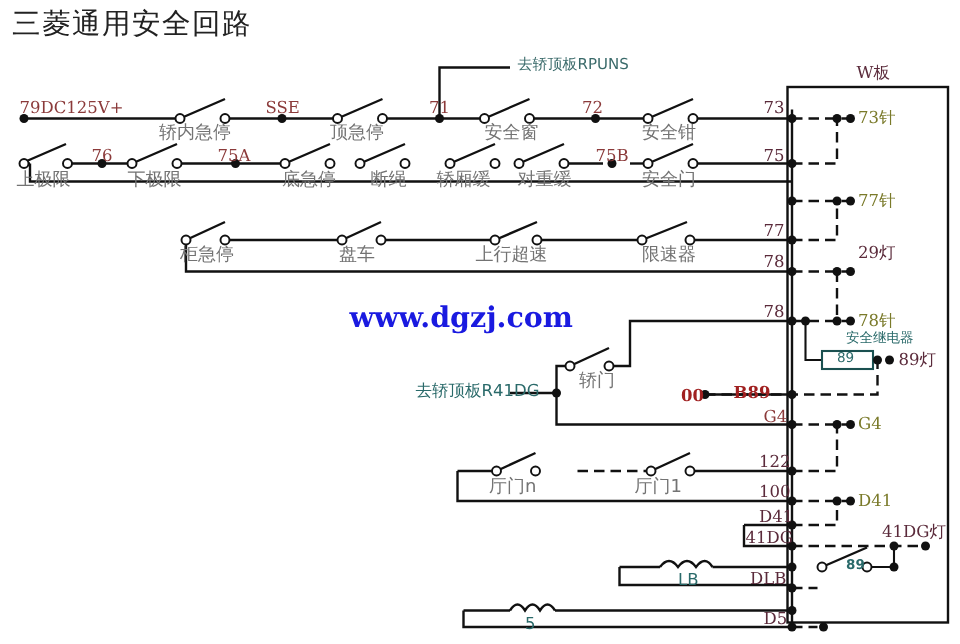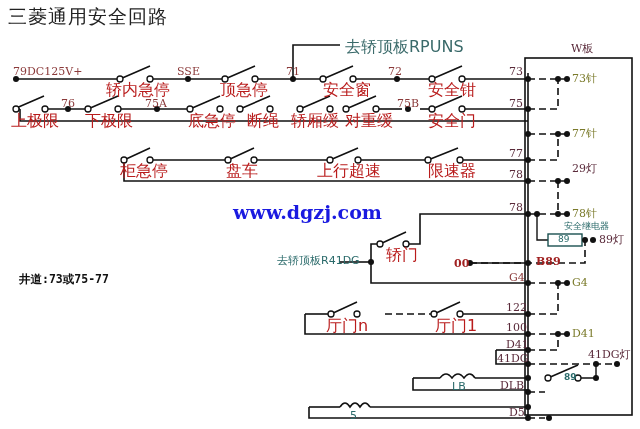--- a/index.html
+++ b/index.html
@@ -1,20 +1,20 @@
 <!DOCTYPE html>
 <html><head>
 <meta charset="utf-8">
 <style>
 html,body{margin:0;padding:0;background:#fff;}
 body{width:640px;height:429px;position:relative;overflow:hidden;font-family:"DejaVu Sans",sans-serif;}
 svg{position:absolute;left:0;top:0;}
 .t{position:absolute;white-space:nowrap;line-height:1;}
 .title{left:8px;top:7px;font-size:19px;color:#222;letter-spacing:1px;}
-.sw{font-size:16px;color:#b91c1c;}
+.sw{font-size:12px;color:#737373;}
 .node{font-family:"DejaVu Serif",serif;font-size:11px;color:#8b3a3a;}
 .pin{font-family:"DejaVu Serif",serif;font-size:11px;color:#7a7a2a;}
 .dark{font-family:"DejaVu Serif",serif;font-size:11px;color:#5a2a3a;}
 .teal{font-size:11px;color:#2a6a6a;}
 .wm{left:233px;top:203px;font-family:"DejaVu Serif",serif;font-weight:bold;font-size:19px;color:#1a1ae0;}
 .legend{left:19px;top:273px;font-family:"DejaVu Sans Mono",monospace;font-weight:bold;font-size:11.5px;color:#111;line-height:13px;}
 .legend div{white-space:nowrap;}
 </style>
 </head>
 <body>
@@ -189,21 +189,21 @@
       <circle cx="596" cy="378" r="3"></circle>
     <circle cx="371" cy="262" r="3"></circle>
       <circle cx="470" cy="263" r="3"></circle>
       <circle cx="549" cy="418" r="3"></circle>
   </g>
 </svg>
 
 <div class="t title">三菱通用安全回路</div>
 <div class="t wm">www.dgzj.com</div>
 <div class="t dark" style="left:571px;top:43px;">W板</div>
-<div class="t teal" style="left:345px;top:39px;font-size:16px;color:#3a6a6a;">去轿顶板RPUNS</div>
+<div class="t teal" style="left:345px;top:39px;font-size:10px;color:#3a6a6a;">去轿顶板RPUNS</div>
 <div class="t teal" style="left:277px;top:255px;">去轿顶板R41DG</div>
 <div class="t teal" style="left:539px;top:222px;font-size:9px;font-weight:normal;margin-left:25px;">安全继电器</div>
 <div class="t teal" style="left:558px;top:235px;font-size:9px;">89</div>
 
 <div class="t node" style="left:13px;top:66px;">79DC125V+</div>
 <div class="t node" style="left:177px;top:66px;">SSE</div>
 <div class="t node" style="left:286px;top:66px;">71</div>
 <div class="t node" style="left:388px;top:66px;">72</div>
 <div class="t dark" style="left:509px;top:66px;">73</div>
 <div class="t sw" style="left:106px;top:82px;">轿内急停</div>
@@ -224,42 +224,41 @@
 <div class="t sw" style="left:428px;top:113px;">安全门</div>
 
 <div class="t dark" style="left:509px;top:148px;">77</div>
 <div class="t dark" style="left:509px;top:169px;">78</div>
 <div class="t sw" style="left:120px;top:163px;">柜急停</div>
 <div class="t sw" style="left:226px;top:163px;">盘车</div>
 <div class="t sw" style="left:317px;top:163px;">上行超速</div>
 <div class="t sw" style="left:428px;top:163px;">限速器</div>
 
 <div class="t dark" style="left:509px;top:202px;">78</div>
-<div class="t node" style="left:536px;top:256px;font-weight:bold;color:#a02020;">B89</div>
+<div class="t node" style="left:489px;top:256px;font-weight:bold;color:#a02020;">B89</div>
 <div class="t node" style="left:454px;top:258px;font-weight:bold;color:#a02020;">00</div>
 <div class="t sw" style="left:386px;top:247px;">轿门</div>
 
 <div class="t node" style="left:509px;top:272px;">G4</div>
 <div class="t dark" style="left:506px;top:302px;">122</div>
 <div class="t dark" style="left:506px;top:322px;">100</div>
 <div class="t sw" style="left:326px;top:318px;">厅门n</div>
-<div class="t sw" style="left:435px;top:318px;">厅门1</div>
+<div class="t sw" style="left:423px;top:318px;">厅门1</div>
 
 <div class="t dark" style="left:506px;top:339px;">D41</div>
 <div class="t dark" style="left:497px;top:353px;">41DG</div>
 <div class="t dark" style="left:500px;top:380px;">DLB</div>
 <div class="t dark" style="left:509px;top:407px;">D5</div>
 <div class="t teal" style="left:452px;top:381px;">LB</div>
 <div class="t teal" style="left:350px;top:410px;">5</div>
 <div class="t teal" style="left:564px;top:373px;font-size:9px;font-weight:bold;">89</div>
 
 <div class="t pin" style="left:572px;top:73px;">73针</div>
 <div class="t pin" style="left:572px;top:128px;">77针</div>
 <div class="t dark" style="left:572px;top:163px;">29灯</div>
 <div class="t pin" style="left:572px;top:208px;">78针</div>
 <div class="t dark" style="left:599px;top:234px;">89灯</div>
 <div class="t pin" style="left:572px;top:277px;">G4</div>
 <div class="t pin" style="left:572px;top:328px;">D41</div>
 <div class="t dark" style="left:588px;top:349px;">41DG灯</div>
 
 <div class="t legend">
-  <div><span>井道:</span><span>73或75-77</span></div>
 </div>
 
 </body></html>

